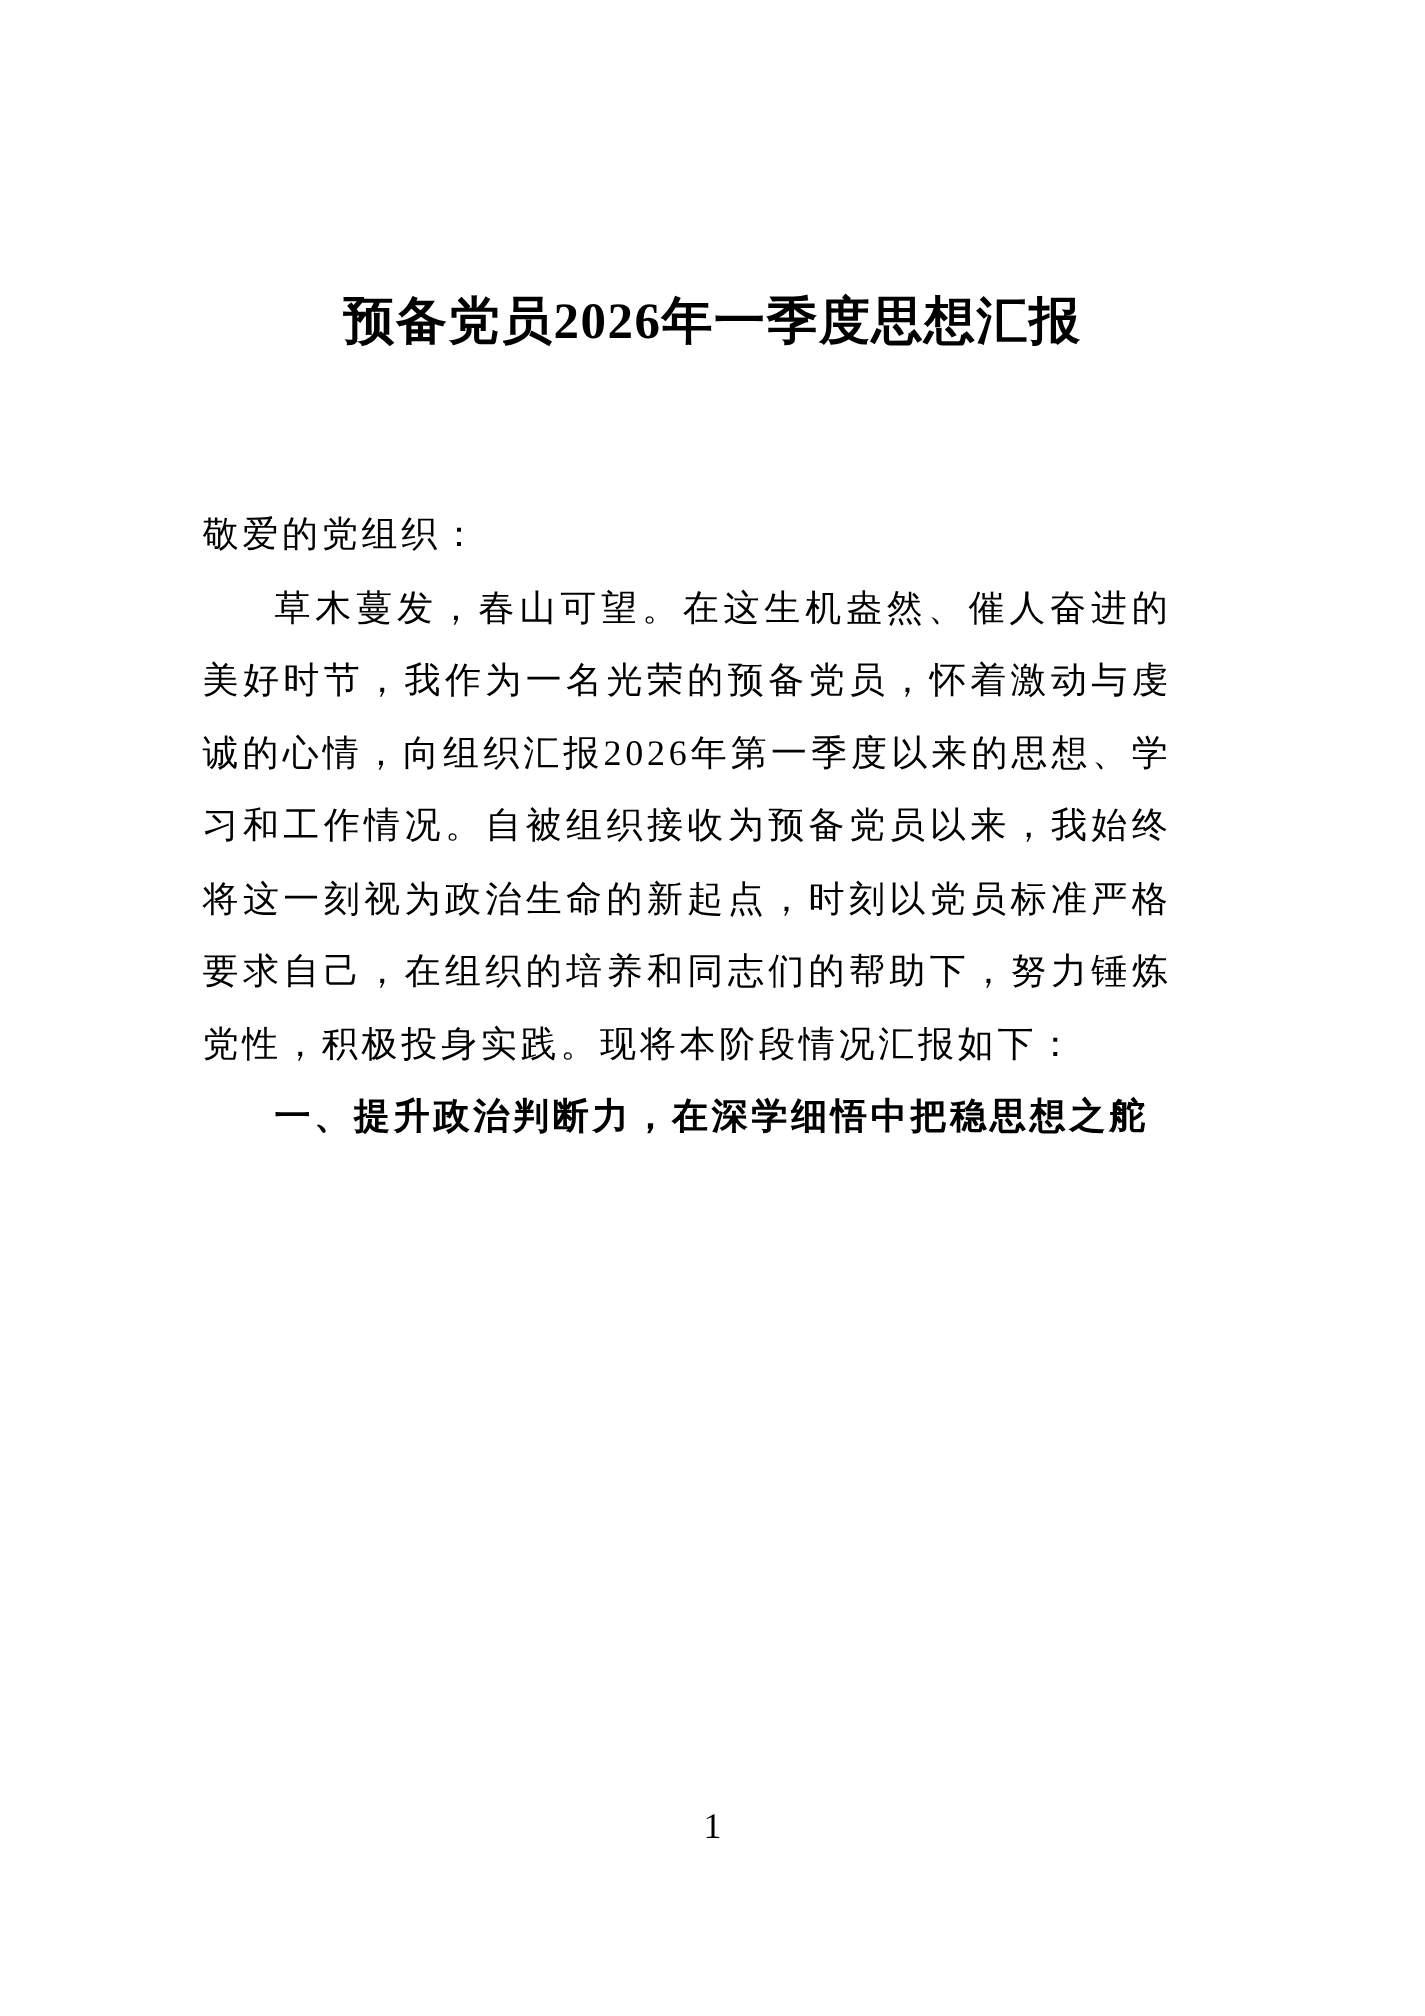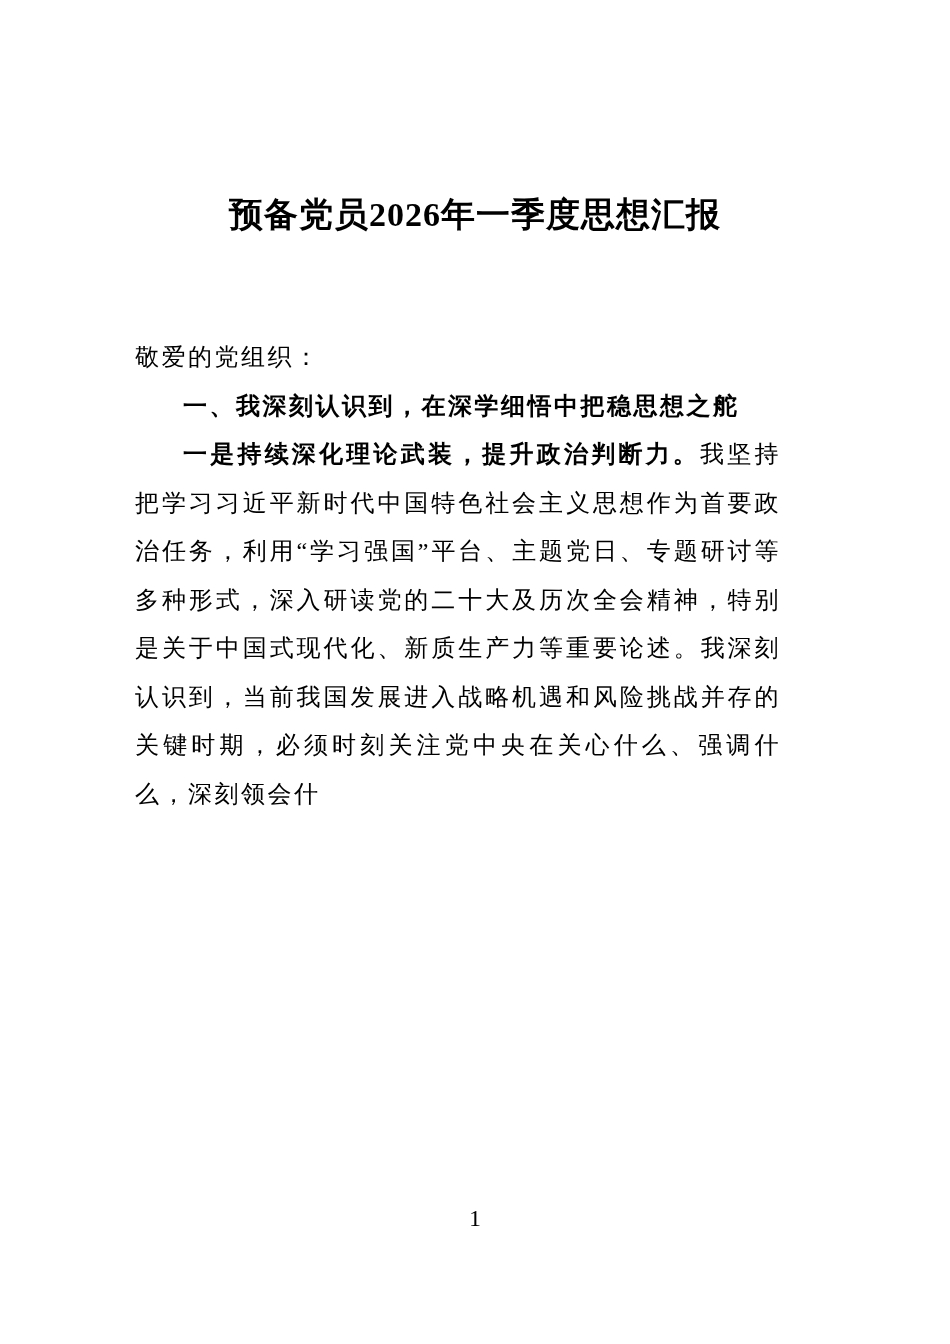--- a/index.html
+++ b/index.html
@@ -66,23 +66,23 @@
 <body>
 
 <div class="page">
 
   <h1 class="doc-title">预备党员2026年一季度思想汇报</h1>
 
   <div class="doc-body">
 
     <p class="salutation">敬爱的党组织：</p>
 
+    <p class="para">草木蔓发，春山可望。在这生机盎然、催人奋进的美好时节，我作为一名光荣的预备党员，怀着激动与虔诚的心情，向组织汇报2026年第一季度以来的思想、学习和工作情况。自被组织接收为预备党员以来，我始终将这一刻视为政治生命的新起点，时刻以党员标准严格要求自己，在组织的培养和同志们的帮助下，努力锤炼党性，积极投身实践。现将本阶段情况汇报如下：</p>
 
-    <p class="para heading">一、我深刻认识到，在深学细悟中把稳思想之舵</p>
+    <p class="para heading">一、提升政治判断力，在深学细悟中把稳思想之舵</p>
 
 
-    <p class="para"><span class="bold-lead">一是持续深化理论武装，提升政治判断力。</span><span>我坚持把学习习近平新时代中国特色社会主义思想作为首要政治任务，利用“学习强国”平台、主题党日、专题研讨等多种形式，深入研读党的二十大及历次全会精神，特别是关于中国式现代化、新质生产力等重要论述。我深刻认识到，当前我国发展进入战略机遇和风险挑战并存的关键时期，必须时刻关注党中央在关心什么、强调什么，深刻领会什</span></p>
 
   </div>
 
   <div class="page-number">1</div>
 
 </div>
 
 </body></html>

